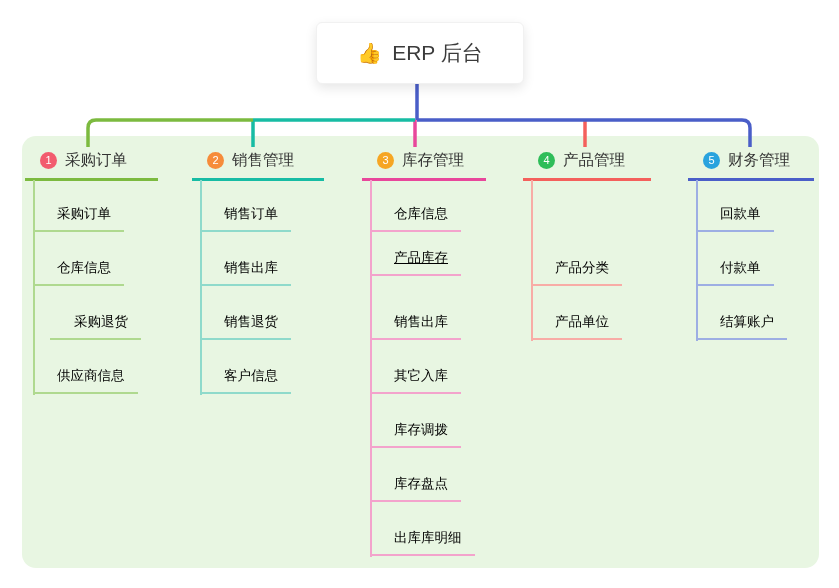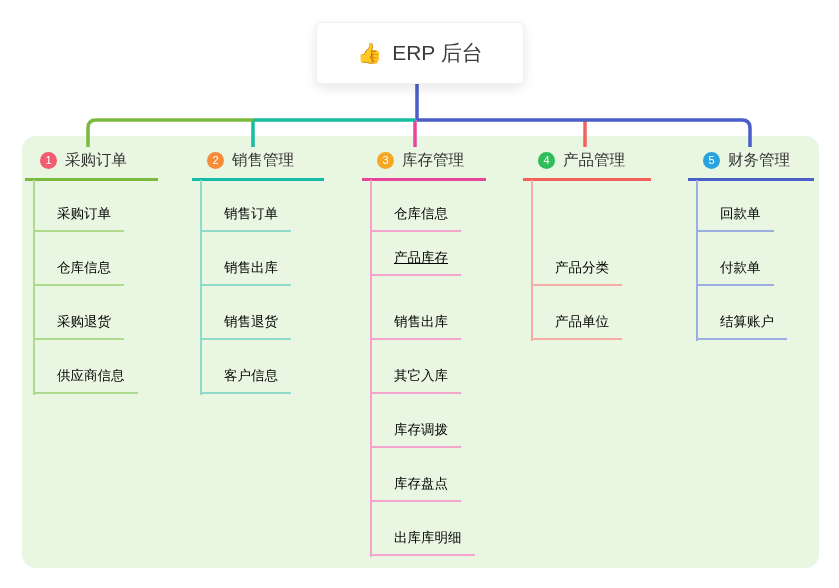--- a/index.html
+++ b/index.html
@@ -68,21 +68,21 @@
 
   <div id="branches">
       <div class="branch" style="left: 25px;">
         <div class="branch-header" style="border-bottom-color: rgb(124, 186, 63); min-width: 104px;">
           <span class="badge" style="background: rgb(242, 92, 110);">1</span>
           <span>采购订单</span>
         </div>
         <div class="vline" style="background: rgb(175, 217, 143); height: 215px;"></div>
         <div class="child" style="top: 204px; border-bottom-color: rgb(175, 217, 143);"><span>采购订单</span></div>
         <div class="child" style="top: 258px; border-bottom-color: rgb(175, 217, 143);"><span>仓库信息</span></div>
-        <div class="child" style="top: 312px; border-bottom-color: rgb(175, 217, 143);"><span>采购退货</span></div>
+        <div class="child" style="top: 312px; border-bottom-color: rgb(175, 217, 143); margin-left: 17px;"><span>采购退货</span></div>
         <div class="child" style="top: 366px; border-bottom-color: rgb(175, 217, 143);"><span>供应商信息</span></div>
       </div>
       <div class="branch" style="left: 192px;">
         <div class="branch-header" style="border-bottom-color: rgb(23, 188, 164); min-width: 103px;">
           <span class="badge" style="background: rgb(246, 140, 58);">2</span>
           <span>销售管理</span>
         </div>
         <div class="vline" style="background: rgb(143, 218, 203); height: 215px;"></div>
         <div class="child" style="top: 204px; border-bottom-color: rgb(143, 218, 203);"><span>销售订单</span></div>
         <div class="child" style="top: 258px; border-bottom-color: rgb(143, 218, 203);"><span>销售出库</span></div>

